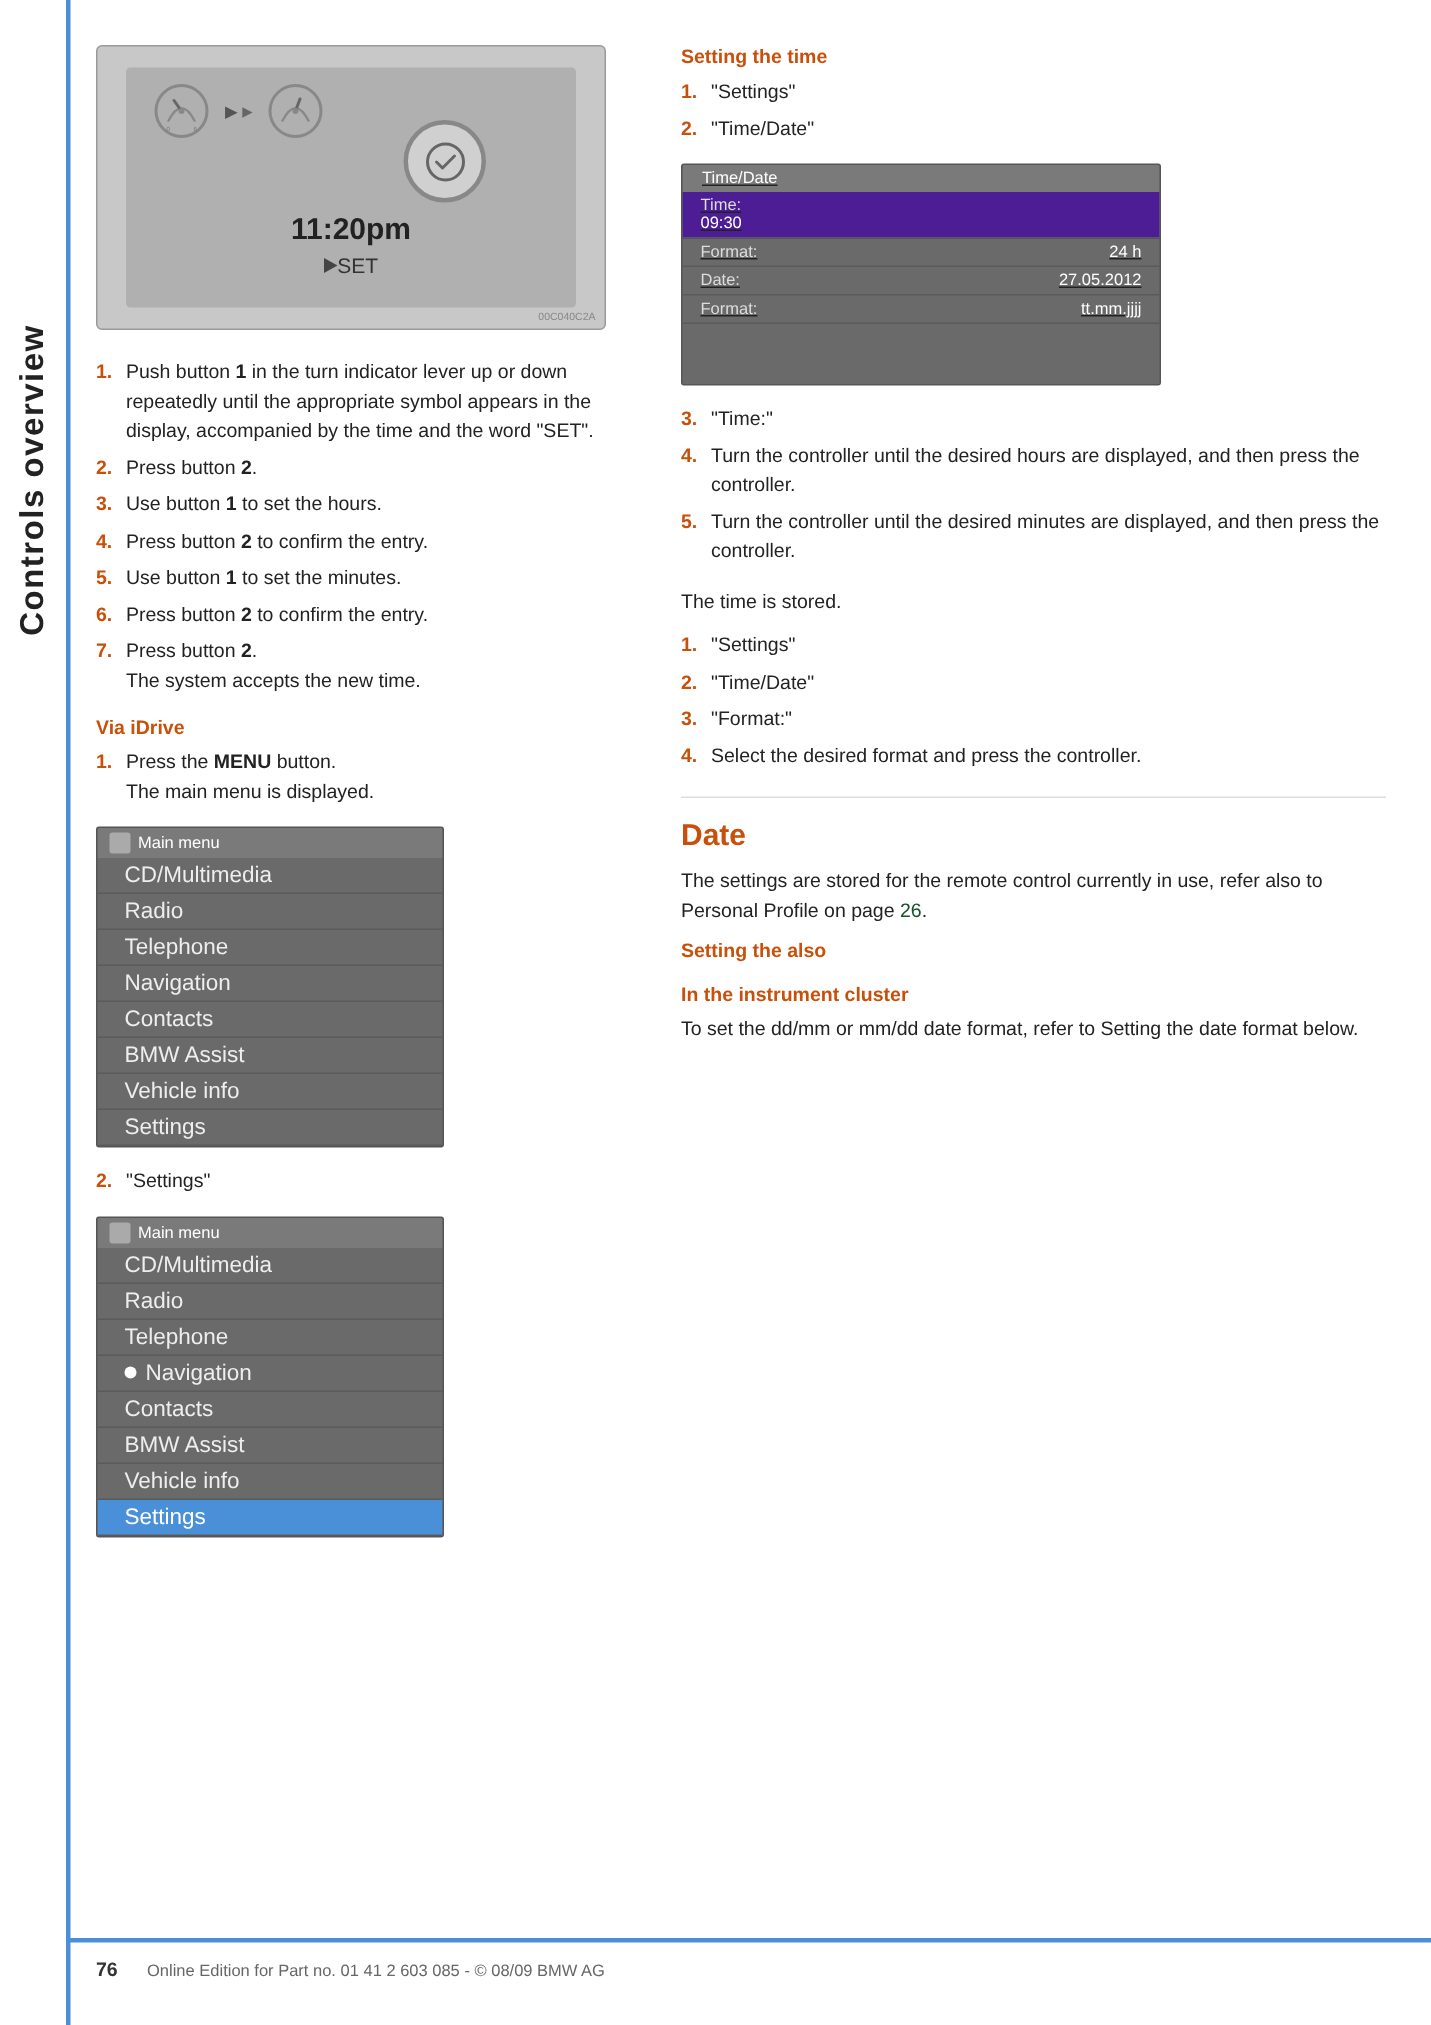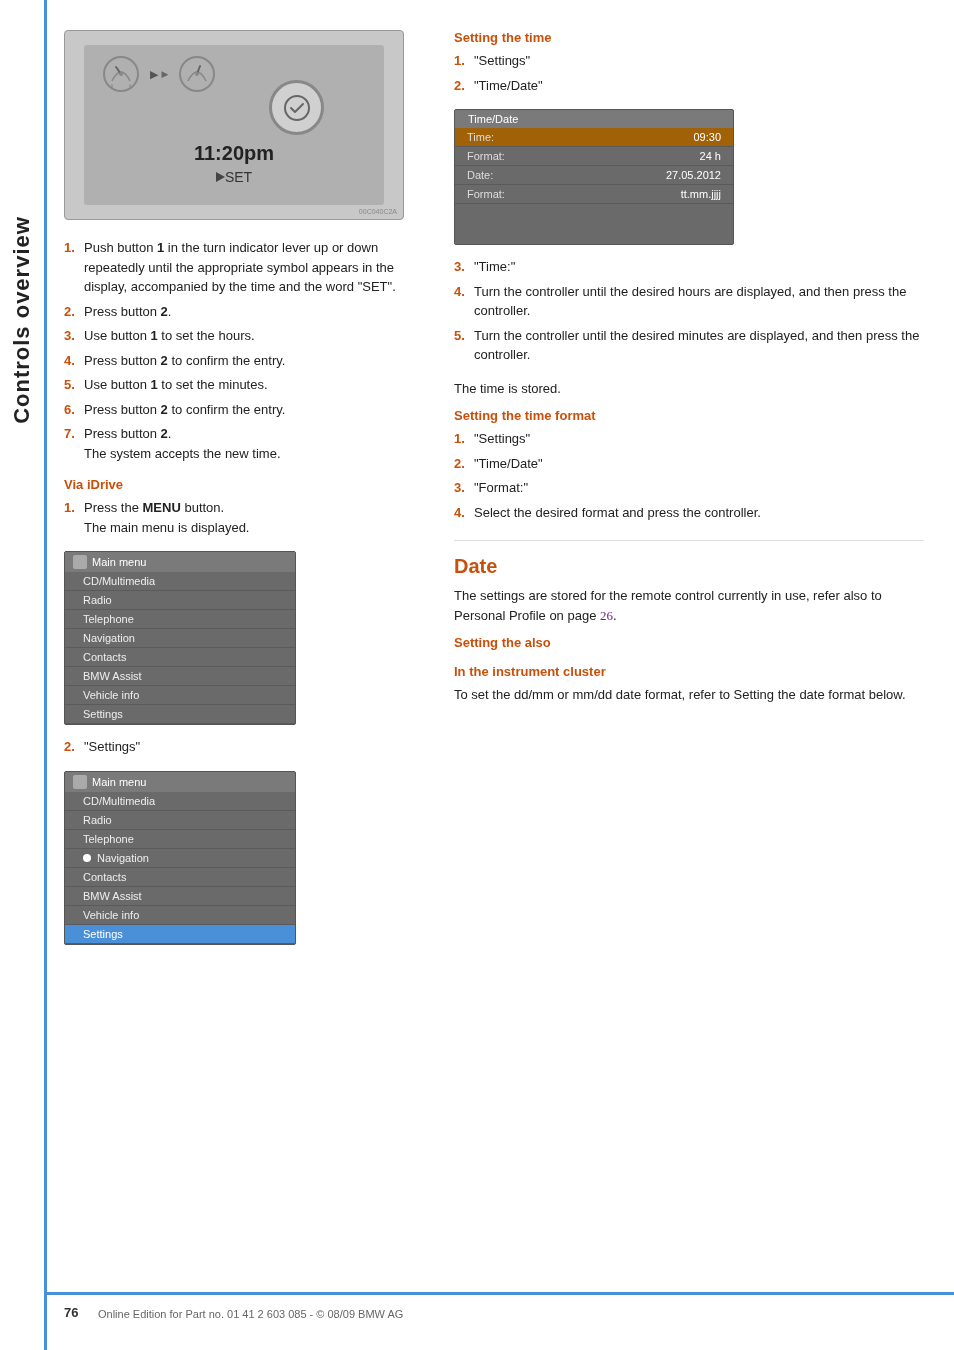--- a/index.html
+++ b/index.html
@@ -173,21 +173,21 @@
       gap: 5px;
     }
     .menu-title-bar .menu-icon {
       width: 14px;
       height: 14px;
       background: #aaa;
       border-radius: 2px;
     }
     .menu-item {
       padding: 3px 8px 3px 18px;
-      font-size: 11px;
+      font-size: 15px;
       color: #eee;
       border-bottom: 1px solid #5a5a5a;
     }
     .menu-item.active {
       background: #4a90d9;
       color: #fff;
     }
     .menu-item.selected-dot {
       display: flex;
       align-items: center;
@@ -204,46 +204,48 @@
     
     .setting-title {
       font-size: 13px;
       font-weight: bold;
       color: #c8500a;
       margin-bottom: 6px;
     }
 
     
     .timedate-screenshot {
-      width: 280px;
+      width: 320px;
       background: #6a6a6a;
       border: 1px solid #555;
       border-radius: 2px;
       margin: 8px 0 12px 0;
       overflow: hidden;
+      text-decoration: underline;
     }
     .timedate-title-bar {
       background: #7a7a7a;
       color: #fff;
       font-size: 11px;
       padding: 3px 8px;
       display: flex;
       align-items: center;
       gap: 5px;
     }
     .timedate-row {
       display: flex;
       justify-content: space-between;
       padding: 3px 12px;
       font-size: 11px;
       color: #eee;
       border-bottom: 1px solid #5a5a5a;
     }
     .timedate-row.highlighted {
-      background: #a16207;
+      background: #4c1d95;
+      flex-direction: column;
     }
     .timedate-row .label {
       color: #ddd;
     }
     .timedate-row .value {
       color: #fff;
     }
 
     
     .date-section-title {
@@ -255,23 +257,22 @@
       padding-top: 14px;
     }
 
     .body-text {
       font-size: 13px;
       color: #222;
       line-height: 1.5;
       margin-bottom: 10px;
     }
     .body-text a {
-      color: #701a75;
+      color: #14532d;
       text-decoration: none;
-      font-family: Liberation Serif, serif;
     }
 
     .sub-heading {
       font-size: 13px;
       font-weight: bold;
       color: #c8500a;
       margin: 10px 0 5px 0;
     }
 
     
@@ -496,21 +497,20 @@
         <span class="text">Turn the controller until the desired hours are displayed, and then press the controller.</span>
       </li>
       <li>
         <span class="num">5.</span>
         <span class="text">Turn the controller until the desired minutes are displayed, and then press the controller.</span>
       </li>
     </ol>
 
     <p class="body-text">The time is stored.</p>
 
-    <div class="setting-title">Setting the time format</div>
 
     <ol class="steps">
       <li>
         <span class="num">1.</span>
         <span class="text">"Settings"</span>
       </li>
       <li>
         <span class="num">2.</span>
         <span class="text">"Time/Date"</span>
       </li>

